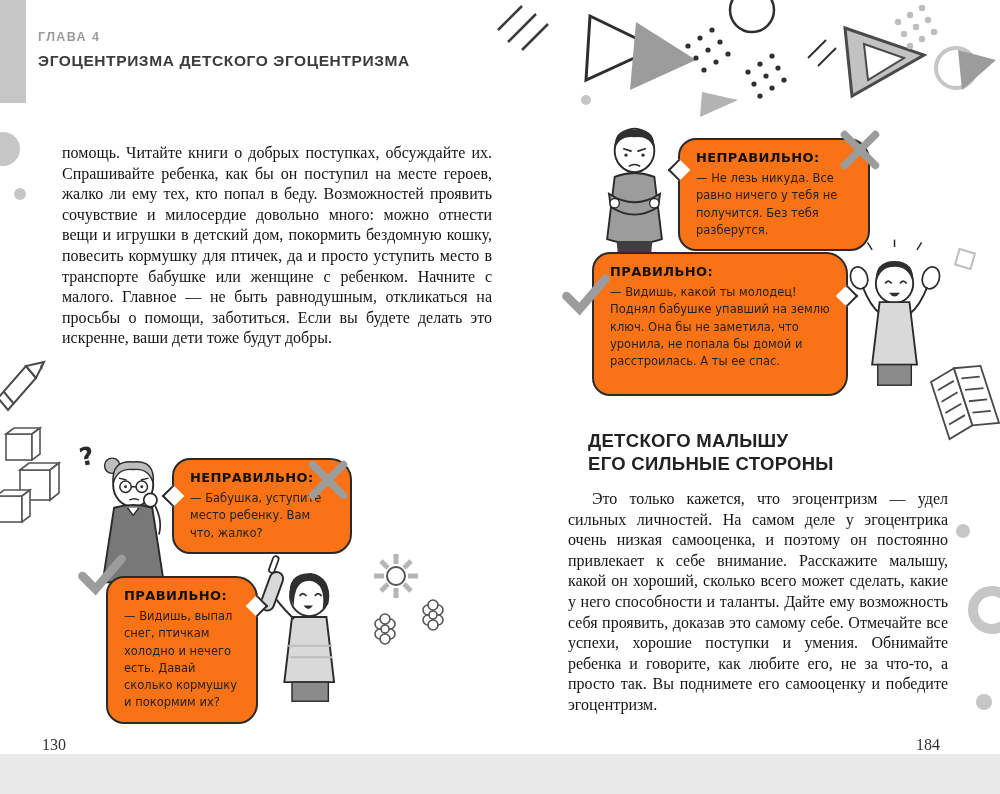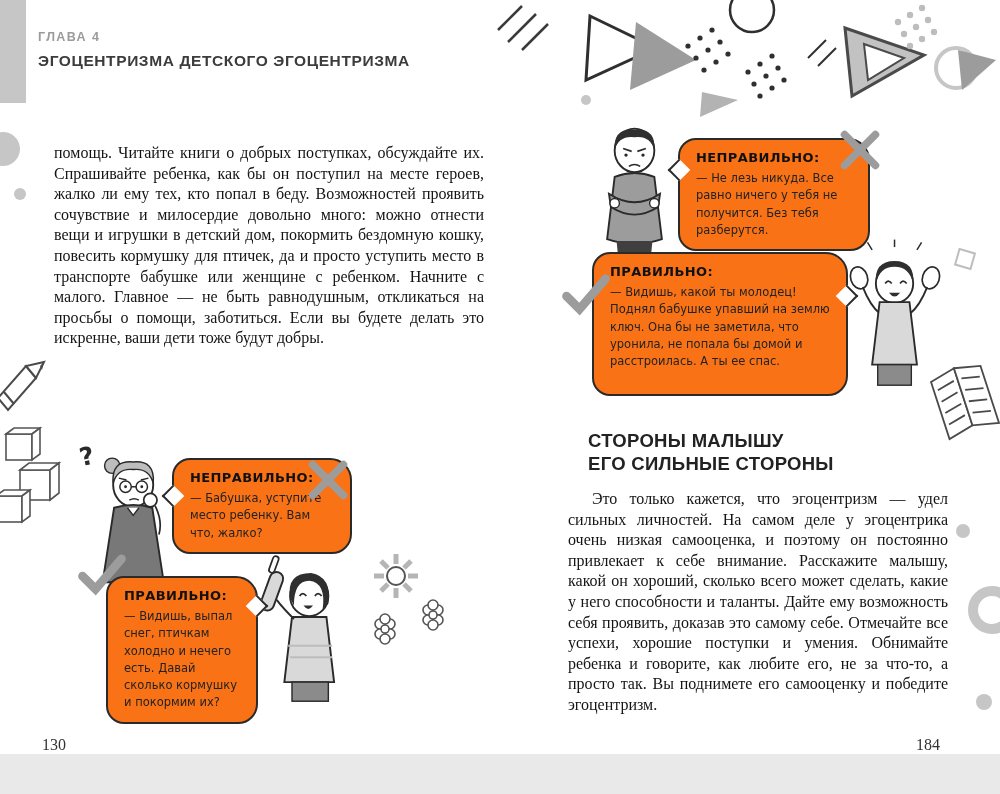--- a/index.html
+++ b/index.html
@@ -14,21 +14,21 @@
   .topleft-bar { position:absolute; left:0; top:0; width:26px; height:103px; background:#c6c6c6; }
   
   .header { position:absolute; left:38px; top:30px; font-family:"Liberation Sans", sans-serif; }
   .chapter-label { font-size:12.5px; font-weight:bold; letter-spacing:1.4px; color:#9b9b9b; }
   .chapter-title { margin-top:8px; font-size:15.5px; font-weight:bold; letter-spacing:0.6px; color:#3c3c3c; }
   
   .body-text {
     position:absolute; font-size:16px; line-height:20.6px;
     text-align:justify; hyphens:auto; color:#141414;
   }
-  .left-body  { left:54px;  top:143px; width:430px; }
+  .left-body  { left:62px;  top:143px; width:430px; }
   .right-body { left:560px; top:489px; width:380px; text-indent:24px;margin-left:8px; }
   .section-heading {
     position:absolute; left:588px; top:429px; width:360px;
     font-family:"Liberation Sans", sans-serif; font-weight:bold;
     font-size:18.5px; line-height:23px; letter-spacing:0.3px; color:#222;
   }
   .page-number { position:absolute; top:736px; font-size:16px; color:#333; }
   .pn-left  { left:42px; }
   .pn-right { left:916px; }
   
@@ -306,21 +306,21 @@
       <ellipse cx="52" cy="48" rx="20" ry="21" fill="#fff" stroke="#2a2a2a" stroke-width="2"></ellipse>
       <path d="M32,48 Q30,24 52,24 Q74,24 72,48 Q68,30 52,30 Q36,30 32,48 Z" fill="#2f2f2f"></path>
       <path d="M42,48 q3,-5 7,0 M58,48 q3,-5 7,0" stroke="#2a2a2a" stroke-width="1.8" fill="none"></path>
       <path d="M46,58 Q52,66 58,58 Z" fill="#2f2f2f"></path>
       <path d="M36,68 L68,68 L76,135 L28,135 Z" fill="#d9d9d9" stroke="#2a2a2a" stroke-width="2"></path>
       <rect x="34" y="135" width="36" height="22" fill="#8b8b8b" stroke="#2a2a2a" stroke-width="1.5"></rect>
     </svg>
   </div>
 
   <div class="section-heading">
-    <div>СТОРОНЫ МАЛЫШУ</div>
+    <div>ДЕТСКОГО МАЛЫШУ</div>
     <div>ЕГО СИЛЬНЫЕ СТОРОНЫ</div>
   </div>
 
   <p class="body-text right-body">Это только кажется, что эгоцентризм — удел сильных личностей. На самом деле у эгоцентрика очень низкая самооценка, и поэтому он постоянно привлекает к себе внимание. Расскажите малышу, какой он хороший, сколько всего может сделать, какие у него способности и таланты. Дайте ему возможность себя проявить, доказав это самому себе. Отмечайте все успехи, хорошие поступки и умения. Обнимайте ребенка и говорите, как любите его, не за что-то, а просто так. Вы поднимете его самооценку и победите эгоцентризм.</p>
 
   <div class="page-number pn-right">184</div>
 
 </div>
 
 </body></html>

